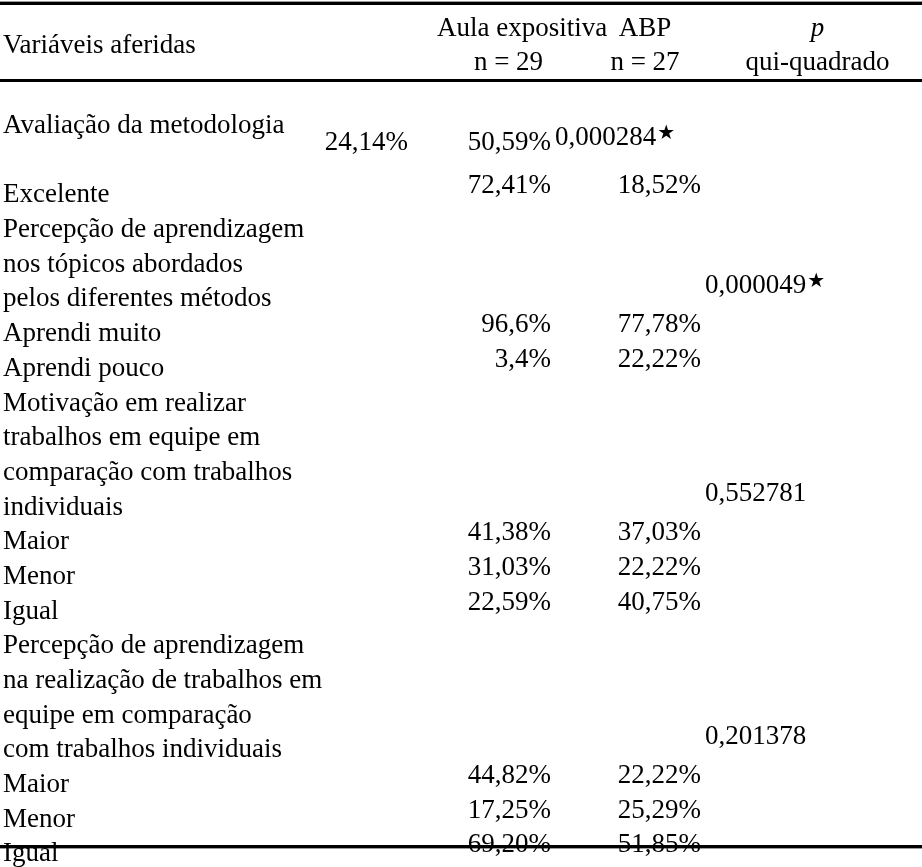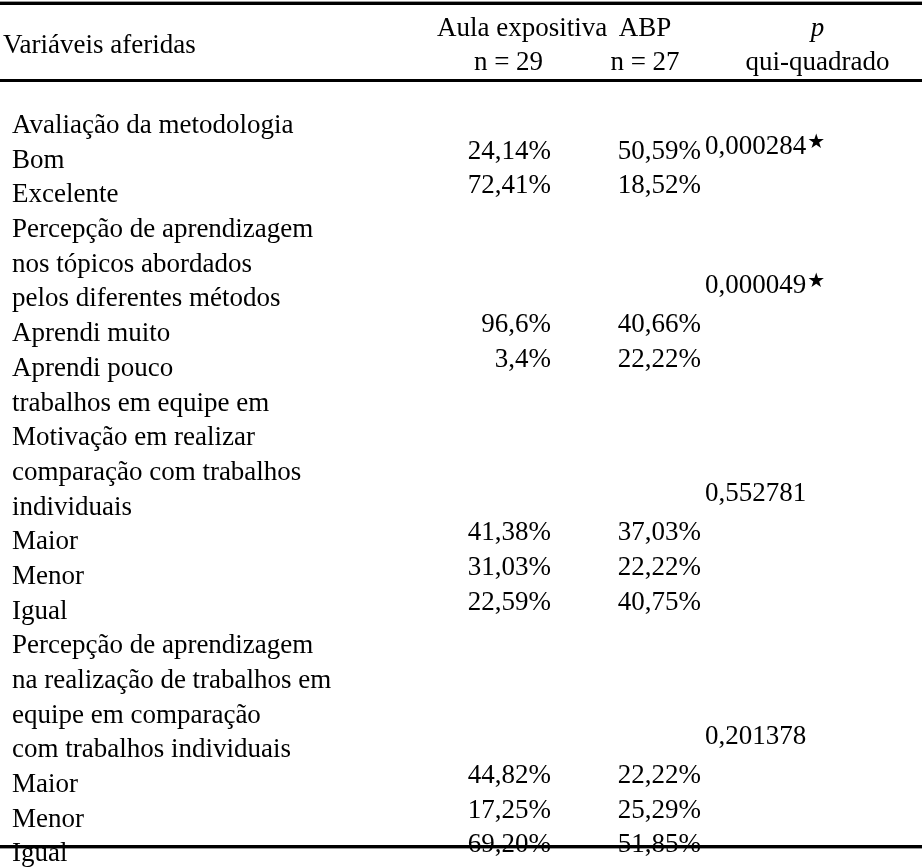--- a/index.html
+++ b/index.html
@@ -12,21 +12,21 @@
   .rule-top    { height:2px; border-top:1px solid #9a9a9a; border-bottom:3px solid #000; }
   .rule-mid    { height:0;   border-top:3px solid #000; }
   .rule-bottom { height:2px; border-top:3px solid #000; border-bottom:1px solid #9a9a9a; }
   .header { display:grid; grid-template-columns:412px 143px 150px 1fr; padding:5px 0 1px 0; }
   .hcell  { line-height:34px; text-align:center; position:relative; white-space:nowrap; }
   .hc1    { text-align:left; padding-left:3px; align-self:center; }
   .hc2    { left:25px; }
   .hc3    { left:15px; }
   .hc4    { left:4px; }
   .body .row { display:grid; grid-template-columns:412px 143px 150px 1fr; height:34.7px; align-items:center; }
-  .c1 { padding-left:12px; white-space:nowrap;margin-top:27px; }
+  .c1 { padding-left:3px; white-space:nowrap;margin-top:27px; }
   .c2, .c3 { text-align:right; padding-right:4px; white-space:nowrap;margin-top:9px; }
   .c4 { text-align:left; white-space:nowrap; }
   .italic { font-style:italic; }
   .star {
     font-family:"DejaVu Sans", sans-serif;
     font-size:20px; position:relative; top:-6px; margin-left:1px;
   }
 </style>
 </head>
 <body>
@@ -54,21 +54,20 @@
 
   <div class="body" id="tbody">
   <div class="row">
     <div class="c1">Avaliação da metodologia</div>
     <div class="c2"></div>
     <div class="c3"></div>
     <div class="c4"><span></span></div>
   </div>
 
   <div class="row">
-    <div class="c1">Bom</div>
     <div class="c2">24,14%</div>
     <div class="c3">50,59%</div>
     <div class="c4"><span>0,000284</span><span class="star">★</span></div>
   </div>
 
   <div class="row">
     <div class="c1">Excelente</div>
     <div class="c2">72,41%</div>
     <div class="c3">18,52%</div>
     <div class="c4"><span></span></div>
@@ -91,40 +90,40 @@
   <div class="row">
     <div class="c1">pelos diferentes métodos</div>
     <div class="c2"></div>
     <div class="c3"></div>
     <div class="c4"><span>0,000049</span><span class="star">★</span></div>
   </div>
 
   <div class="row">
     <div class="c1">Aprendi muito</div>
     <div class="c2">96,6%</div>
-    <div class="c3">40,66%</div>
+    <div class="c3">77,78%</div>
     <div class="c4"><span></span></div>
   </div>
 
   <div class="row">
     <div class="c1">Aprendi pouco</div>
     <div class="c2">3,4%</div>
     <div class="c3">22,22%</div>
     <div class="c4"><span></span></div>
   </div>
 
   <div class="row">
+    <div class="c1">Motivação em realizar</div>
+    <div class="c2"></div>
+    <div class="c3"></div>
+    <div class="c4"><span></span></div>
+  </div>
+
+  <div class="row">
     <div class="c1">trabalhos em equipe em</div>
-    <div class="c2"></div>
-    <div class="c3"></div>
-    <div class="c4"><span></span></div>
-  </div>
-
-  <div class="row">
-    <div class="c1">Motivação em realizar</div>
     <div class="c2"></div>
     <div class="c3"></div>
     <div class="c4"><span></span></div>
   </div>
 
   <div class="row">
     <div class="c1">comparação com trabalhos</div>
     <div class="c2"></div>
     <div class="c3"></div>
     <div class="c4"><span></span></div>

